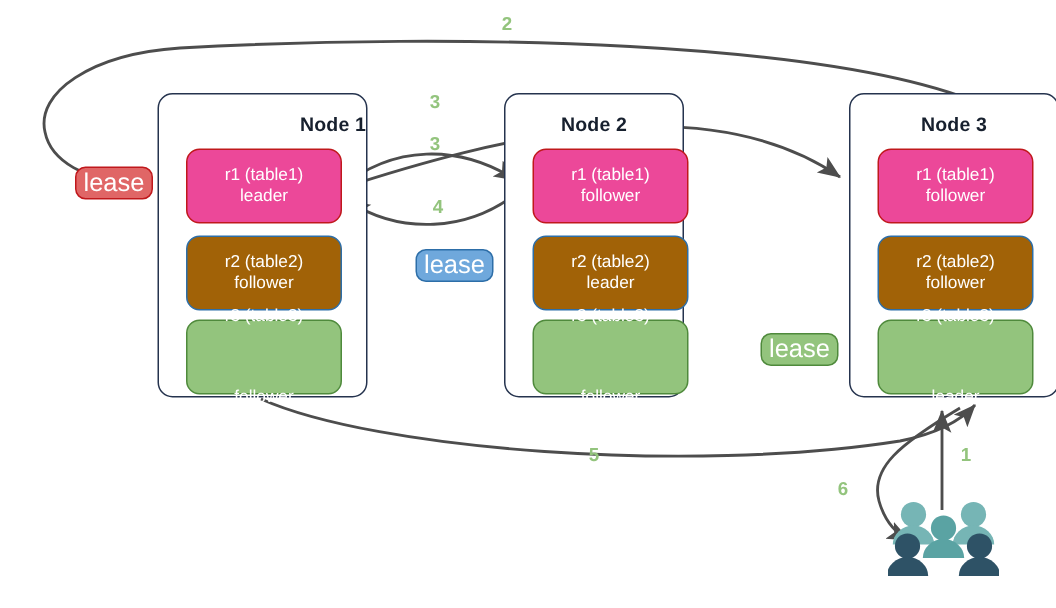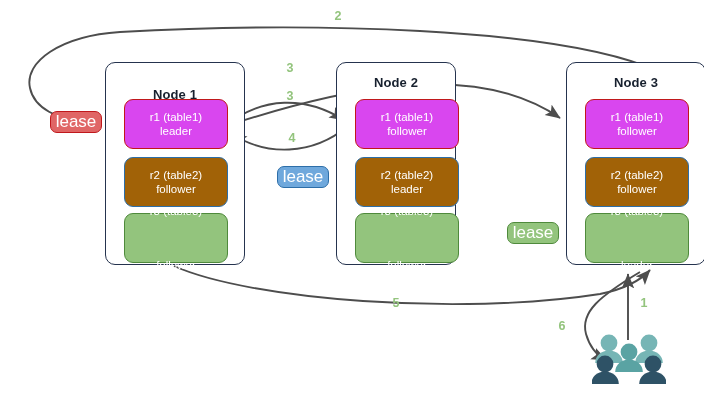--- a/index.html
+++ b/index.html
@@ -53,21 +53,21 @@
     border-style: solid;
     display: flex;
     flex-direction: column;
     align-items: center;
     justify-content: center;
     color: #ffffff;
     font-size: 11.5px;
     line-height: 14px;
     text-align: center;
   }
-  .rep-red   { background: #d946ef; border-color: #c0181c; }
+  .rep-red   { background: #ec4899; border-color: #c0181c; }
   .rep-blue  { background: #a16207; border-color: #2d6ea8; }
   .rep-green { background: #93c47d; border-color: #4f8a3c; gap: 40px; }
   .rep-line { display: block; }
 
   
   .lease {
     position: absolute;
     box-sizing: border-box;
     border-radius: 7px;
     border-width: 1.6px;
@@ -119,21 +119,21 @@
     <path d="M 348,126 C 312,156 266,156 232,134" fill="none" stroke="#4d4d4d" stroke-width="1.9" marker-end="url(#arrowhead)"></path>
 
     <path d="M 174,266 C 250,300 460,316 600,294 C 625,289 640,281 650,270" fill="none" stroke="#4d4d4d" stroke-width="1.9" marker-end="url(#arrowhead)"></path>
 
     <path d="M 628,340 L 628,274" fill="none" stroke="#4d4d4d" stroke-width="1.9" marker-end="url(#arrowhead)"></path>
 
     <path d="M 640,272 C 600,296 580,312 586,334 C 590,348 598,356 606,360" fill="none" stroke="#4d4d4d" stroke-width="1.9" marker-end="url(#arrowhead)"></path>
   </svg>
 
   <div class="node-box" style="left:105px; top:62px; width:140px; height:203px;">
-    <div class="node-title" style="top:24px;">Node 1</div>
+    <div class="node-title" style="top:12px;text-align:right;">Node 1</div>
 
     <div class="replica rep-red" style="left:18px; top:36px;">
       <span class="rep-line">r1 (table1)</span>
       <span class="rep-line">leader</span>
     </div>
 
     <div class="replica rep-blue" style="left:18px; top:94px;">
       <span class="rep-line">r2 (table2)</span>
       <span class="rep-line">follower</span>
     </div>

